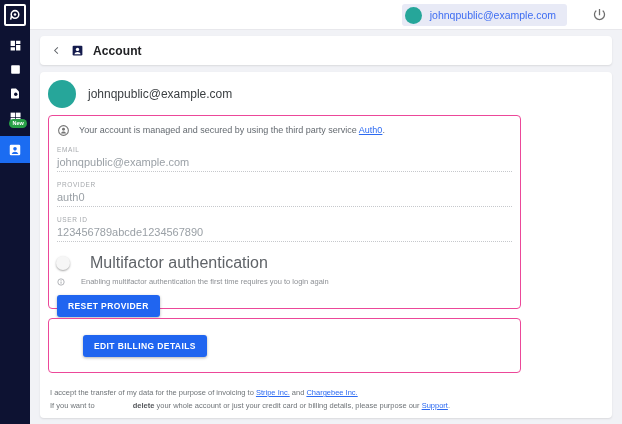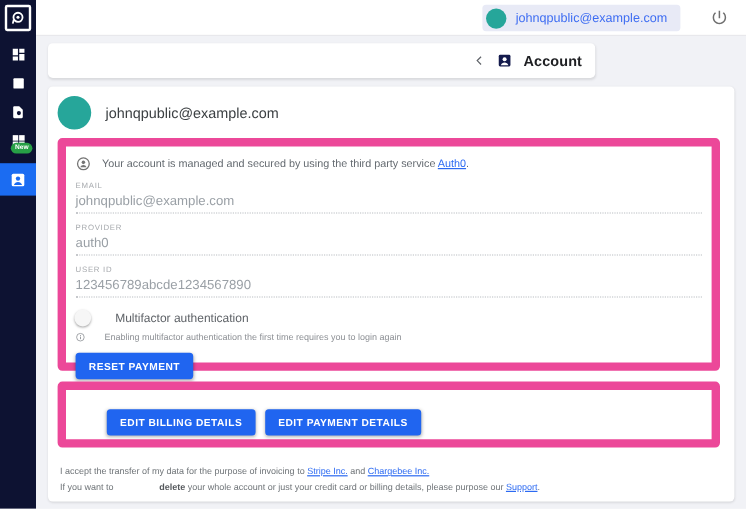--- a/index.html
+++ b/index.html
@@ -14,45 +14,45 @@
   .new-badge { position:absolute; left:9px; top:119px; background:#27a046; color:#fff; font-size:5.5px; font-weight:700; padding:1.5px 3.5px; border-radius:5px; line-height:1; z-index:6; }
 
   
   .topbar { position:absolute; left:30px; top:0; width:592px; height:30px; background:#fff; border-bottom:1px solid #e8e8ec; }
   .user-chip { position:absolute; right:55px; top:4px; height:22px; background:#e8eaf6; border-radius:3px; display:flex; align-items:center; padding:0 11px 0 3px; gap:8px; cursor:pointer; }
   .chip-avatar { width:17px; height:17px; border-radius:50%; background:#26a69a; }
   .chip-email { font-size:10.5px; color:#3e6df2; }
   .power-btn { position:absolute; right:13px; top:6px; width:17px; height:17px; color:#6f6f6f; cursor:pointer; background:none; border:none; }
 
   
-  .header-card { position:absolute; left:40px; top:36px; width:456px; height:29px; background:#fff; border-radius:4px; box-shadow:0 1px 2px rgba(0,0,0,.10); display:flex; align-items:center; padding:0 11px; gap:9px;justify-content:flex-end; }
+  .header-card { position:absolute; left:40px; top:36px; width:572px; height:29px; background:#fff; border-radius:4px; box-shadow:0 1px 2px rgba(0,0,0,.10); display:flex; align-items:center; padding:0 11px; gap:9px; }
   .back-btn { width:11px; height:11px; color:#5f6368; background:none; border:none; display:flex; align-items:center; cursor:pointer; }
   .header-title { font-size:12px; font-weight:700; color:#202124; letter-spacing:.1px; }
 
   .main-card { position:absolute; left:40px; top:72px; width:572px; height:346px; background:#fff; border-radius:4px; box-shadow:0 1px 2px rgba(0,0,0,.10); }
   .profile-avatar { position:absolute; left:8px; top:8px; width:28px; height:28px; border-radius:50%; background:#26a69a; }
   .profile-email { position:absolute; left:48px; top:15px; font-size:12px; color:#3c4043; }
 
-  .inner-box { position:absolute; left:8px; width:552px; border:7px solid #ec4899; border-radius:4px; padding:8px; background:#fff; }
+  .inner-box { position:absolute; left:8px; width:473px; border:1px solid #ec4899; border-radius:4px; padding:8px; background:#fff; }
   .box-auth { top:43px; height:194px; }
   .box-billing { top:246px; height:55px; }
 
   .notice { display:flex; align-items:center; gap:9px; font-size:9px; color:#646a70; line-height:13px; }
   .notice .txt { white-space:nowrap; }
   a.lnk { color:#2c6af2; text-decoration:underline; cursor:pointer; font-size:inherit; }
 
   .field { margin-top:9px; }
   .field-label { display:block; font-size:6.5px; color:#a6a9ad; letter-spacing:.6px; line-height:8px; }
   .field-value { display:block; width:100%; font-size:11px; color:#9aa0a6; line-height:14px; padding:1px 0 2px 0; border:none; border-bottom:1px dotted #c6c8cc; background:transparent; font-family:inherit; }
 
   .mfa-row { margin-top:12px; display:flex; align-items:center; gap:13px; }
   .toggle { position:relative; width:20px; height:11px; cursor:pointer; }
   .toggle-track { width:20px; height:11px; border-radius:6px; background:#d6d7da; }
   .toggle-knob { position:absolute; left:-1px; top:-2px; width:14px; height:14px; border-radius:50%; background:#f6f6f6; box-shadow:0 1px 2px rgba(0,0,0,.35); }
-  .mfa-label { font-size:10px; color:#5f6368; }
+  .mfa-label { font-size:16px; color:#5f6368; }
   .mfa-info { margin-top:5px; display:flex; align-items:center; gap:16px; font-size:7.5px; color:#8d9095; }
 
   .btn { display:inline-block; background:#2065f0; color:#fff; font-size:8.5px; font-weight:700; letter-spacing:.4px; padding:6px 11px; border:none; border-radius:3px; box-shadow:0 1px 3px rgba(0,0,0,.30); cursor:pointer; font-family:inherit; }
   .reset-btn { margin-top:9px; }
   .btn-row { margin-top:8px; display:flex; gap:8px;margin-left:26px; }
 
   .footer { position:absolute; left:10px; top:314px; font-size:7.5px; color:#6f7478; line-height:13px; }
   .footer b { color:#55585c;padding-left:36px; }
 
   svg { display:block; }
@@ -191,27 +191,26 @@
       <span>
         <svg width="8" height="8" viewBox="0 0 24 24">
           <circle cx="12" cy="12" r="9.5" fill="none" stroke="#8d9095" stroke-width="2"></circle>
           <rect x="11" y="10.5" width="2.2" height="6.5" fill="#8d9095"></rect>
           <rect x="11" y="6.6" width="2.2" height="2.2" fill="#8d9095"></rect>
         </svg>
       </span>
       <span>Enabling multifactor authentication the first time requires you to login again</span>
     </div>
 
-    <button class="btn reset-btn">RESET PAYMENT</button>
+    <button class="btn reset-btn">RESET PROVIDER</button>
   </div>
 
   <div class="inner-box box-billing">
     <div class="btn-row">
       <button class="btn">EDIT BILLING DETAILS</button>
-      <button class="btn">EDIT PAYMENT DETAILS</button>
     </div>
   </div>
 
   <div class="footer">
     <div><span>I accept the transfer of my data for the purpose of invoicing to </span><a class="lnk">Stripe Inc.</a><span> and </span><a class="lnk">Chargebee Inc.</a></div>
     <div><span>If you want to </span><b>delete</b><span> your whole account or just your credit card or billing details, please purpose our </span><a class="lnk">Support</a><span>.</span></div>
   </div>
 </div>
 
 </body></html>

